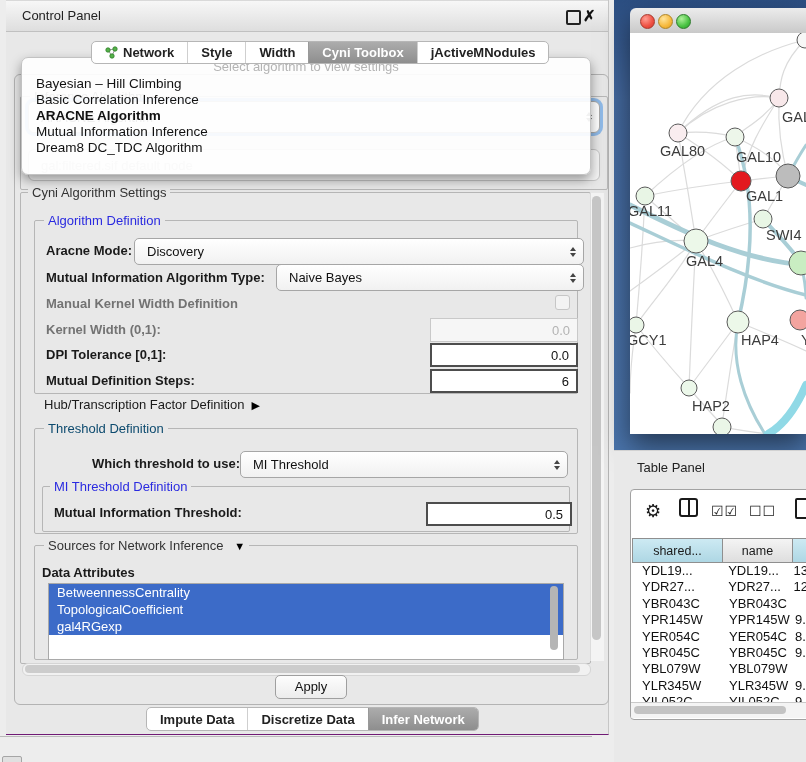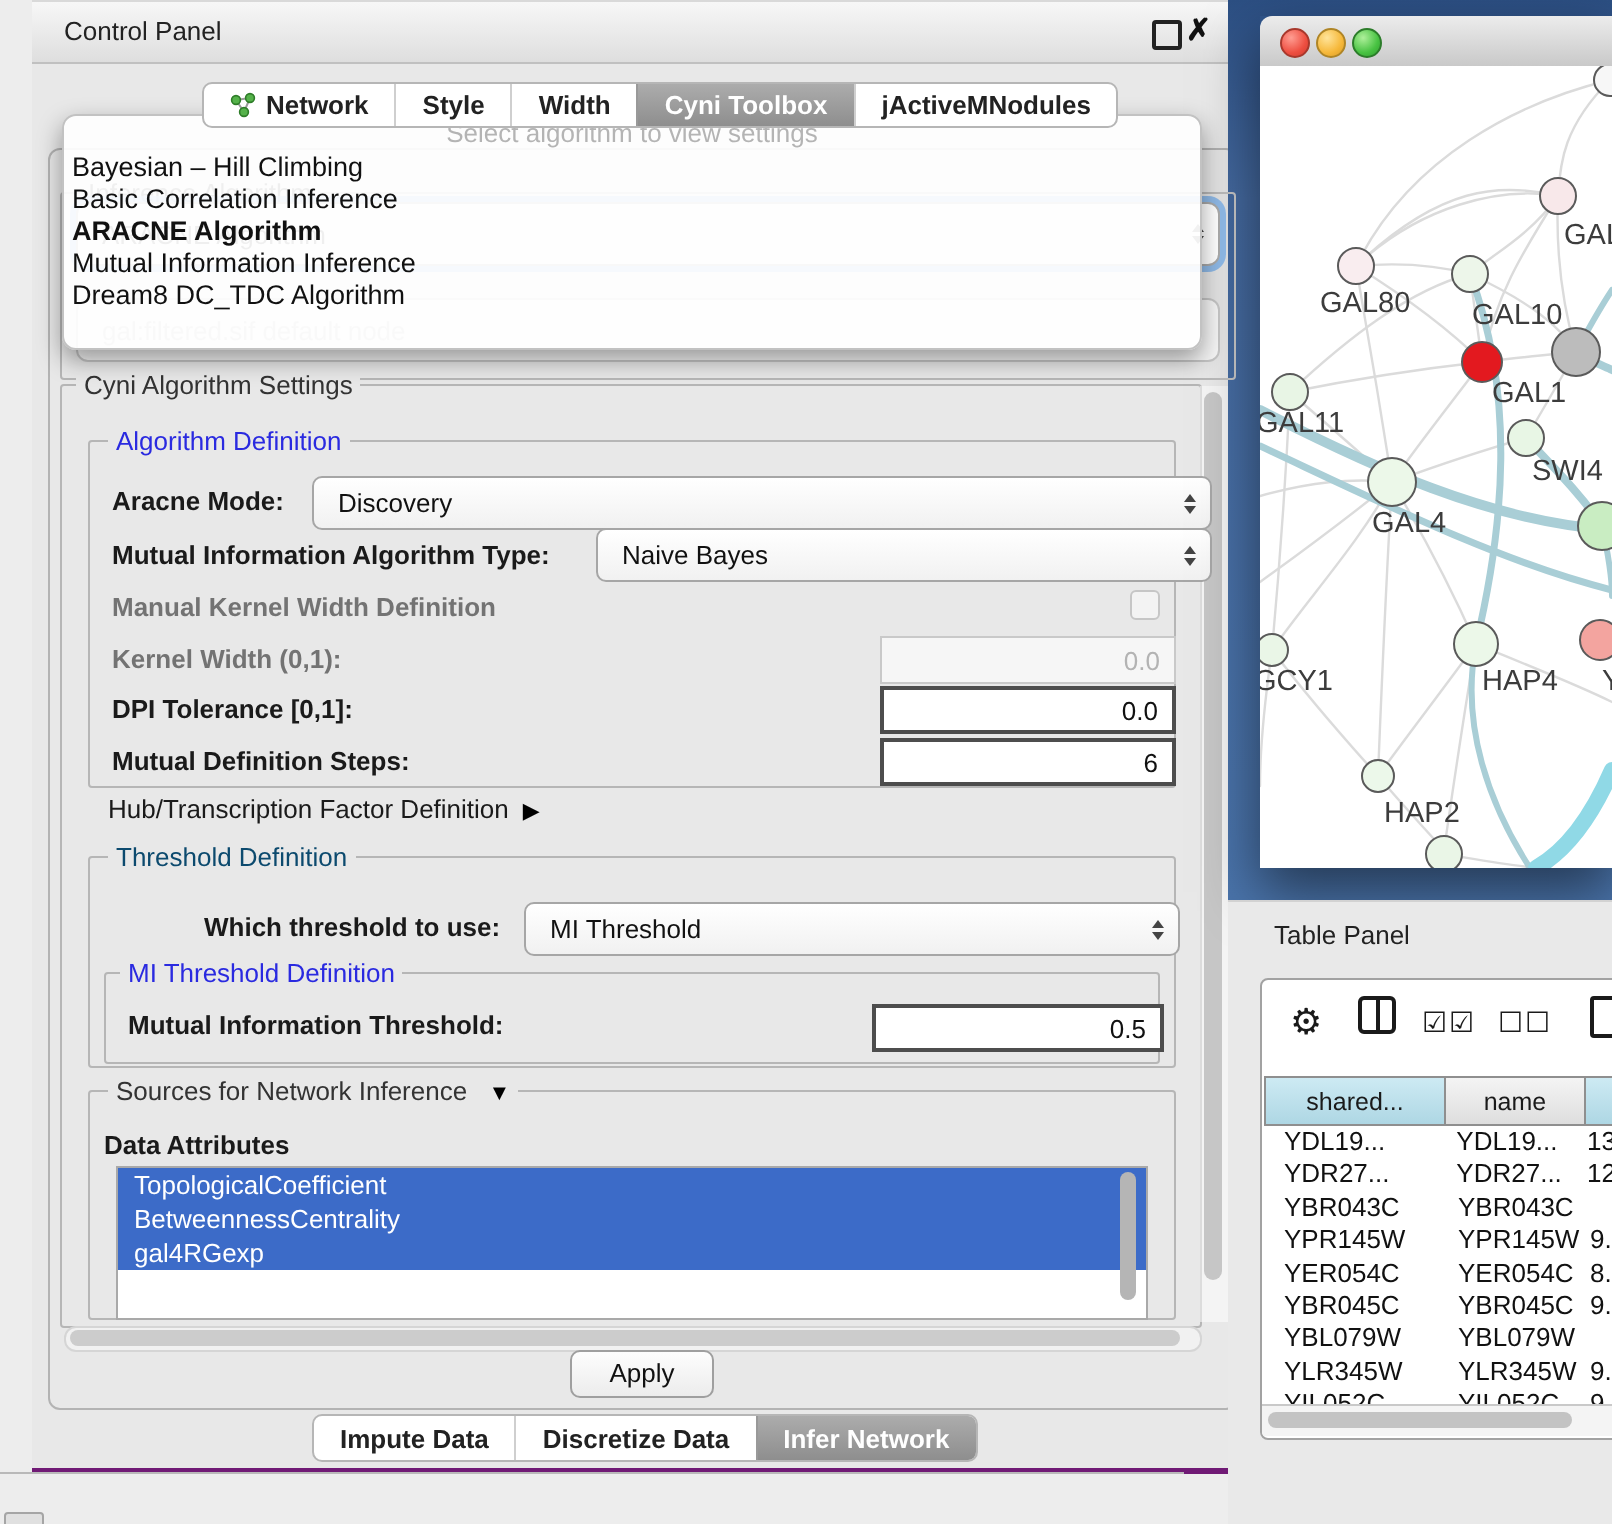--- a/index.html
+++ b/index.html
@@ -1,22 +1,22 @@
 <!DOCTYPE html>
 <html><head>
 <meta charset="utf-8">
 <style>
   html,body{margin:0;padding:0;}
   body{width:806px;height:762px;overflow:hidden;background:#ededed;
        font-family:"Liberation Sans",sans-serif;-webkit-font-smoothing:antialiased;}
   .app{position:relative;width:806px;height:762px;}
 
   
-  .control-panel{position:absolute;left:16px;top:0;width:602px;height:734px;background:#e8e8e8;
-                 border-right:1px solid #c6c6c6;border-bottom:3px solid #701a75;}
+  .control-panel{position:absolute;left:6px;top:0;width:602px;height:734px;background:#e8e8e8;
+                 border-right:1px solid #c6c6c6;border-bottom:1px solid #701a75;}
   .cp-titlebar{position:absolute;left:0;top:0;width:602px;height:30px;
                background:linear-gradient(#f7f7f7,#dedede);border-bottom:1px solid #c0c0c0;border-top:1px solid #d9d9d9;}
   .cp-title{position:absolute;left:16px;top:0;line-height:30px;font-size:13px;color:#222;}
   .float-ic{position:absolute;left:560px;top:9px;width:11px;height:11px;border:2px solid #222;border-radius:2px;}
   .close-ic{position:absolute;left:577px;top:5px;font-size:15px;font-weight:bold;color:#111;line-height:20px;}
 
   .seg{position:absolute;display:flex;align-items:stretch;background:#fff;border:1px solid #b6b6b6;
        border-radius:5px;font-size:13px;font-weight:bold;color:#222;overflow:hidden;z-index:60;}
   .tb{display:flex;align-items:center;padding:0 13px;border-left:1px solid #cfcfcf;white-space:nowrap;}
   .tb:first-child{border-left:none;}
@@ -31,36 +31,36 @@
   
   .grp{position:absolute;border:1px solid #b6b6b6;border-radius:2px;}
   .grp-title{position:absolute;font-size:13px;color:#333;background:#e8e8e8;padding:0 4px;white-space:nowrap;z-index:5;}
   .t-blue{color:#2a2ae0;}
   .t-green{color:#0c4a6e;}
 
   .lbl{position:absolute;font-size:13px;font-weight:bold;color:#1a1a1a;white-space:nowrap;}
   .lbl.dis{color:#737373;}
 
   .combo{position:absolute;background:linear-gradient(#ffffff,#f1f1f1);border:1px solid #a6a6a6;
-         border-radius:5px;font-size:13px;color:#111;display:flex;align-items:center;padding-left:12px;margin-left:12px;}
+         border-radius:5px;font-size:13px;color:#111;display:flex;align-items:center;padding-left:12px;}
   .arrs{position:absolute;right:7px;top:50%;transform:translateY(-50%);display:flex;flex-direction:column;gap:2px;}
   .arr-up{width:0;height:0;border-left:3.5px solid transparent;border-right:3.5px solid transparent;border-bottom:4.5px solid #444;}
   .arr-dn{width:0;height:0;border-left:3.5px solid transparent;border-right:3.5px solid transparent;border-top:4.5px solid #444;}
 
   .num{position:absolute;background:#fff;border:2px solid #4d4d4d;font-size:13px;color:#111;
        display:flex;align-items:center;justify-content:flex-end;padding-right:7px;}
   .num.dis{background:#f6f6f6;border:1px solid #c9c9c9;color:#b3b3b3;}
 
   .chk{position:absolute;width:13px;height:13px;background:#f3f3f3;border:1px solid #c6c6c6;border-radius:3px;}
 
   
   .popup{position:absolute;left:15px;top:57px;width:568px;height:116px;background:rgba(254,254,254,0.93);
          border:1px solid #c2c2c2;border-radius:7px;box-shadow:0 5px 12px rgba(0,0,0,.38);z-index:50;}
   .ph{height:18px;line-height:18px;text-align:center;color:#b4b4b4;font-size:13px;}
-  .opt{height:16px;line-height:16px;padding-left:4px;font-size:13.5px;color:#111;white-space:nowrap;}
+  .opt{height:16px;line-height:16px;padding-left:14px;font-size:13.5px;color:#111;white-space:nowrap;}
   .opt.b{font-weight:bold;}
 
   
   .ghost-combo{position:absolute;left:22px;top:101px;width:558px;height:30px;background:#fff;border:1px solid #a9a9a9;
                border-radius:6px;box-shadow:0 0 0 3px rgba(105,165,230,.7);font-size:13px;color:#333;
                display:flex;align-items:center;padding-left:12px;z-index:2;}
   .dis-combo{position:absolute;left:22px;top:149px;width:558px;height:30px;background:#f4f4f4;border:1px solid #c4c4c4;
              border-radius:6px;font-size:13px;color:#bcbcbc;display:flex;align-items:center;padding-left:12px;z-index:2;}
 
   
@@ -247,22 +247,22 @@
     <span class="lbl" style="left:48px;top:505px;">Mutual Information Threshold:</span>
     <div class="num" style="left:420px;top:502px;width:135px;height:20px;">0.5</div>
 
     <div class="grp" style="left:28px;top:545px;width:542px;height:113px;"></div>
     <span class="grp-title" style="left:38px;top:538px;">
       <span>Sources for Network Inference</span>
       <span class="tri">▼</span>
     </span>
     <span class="lbl" style="left:36px;top:565px;">Data Attributes</span>
     <div class="attr-list">
+        <div class="attr-item">BetweennessCentrality</div>
         <div class="attr-item">TopologicalCoefficient</div>
-        <div class="attr-item">BetweennessCentrality</div>
         <div class="attr-item">gal4RGexp</div>
       </div>
     <div class="list-thumb"></div>
 
     <div class="hs-track"></div>
     <div class="hs-thumb"></div>
 
     <div class="apply">Apply</div>
 
     <div class="seg bottom-seg">

